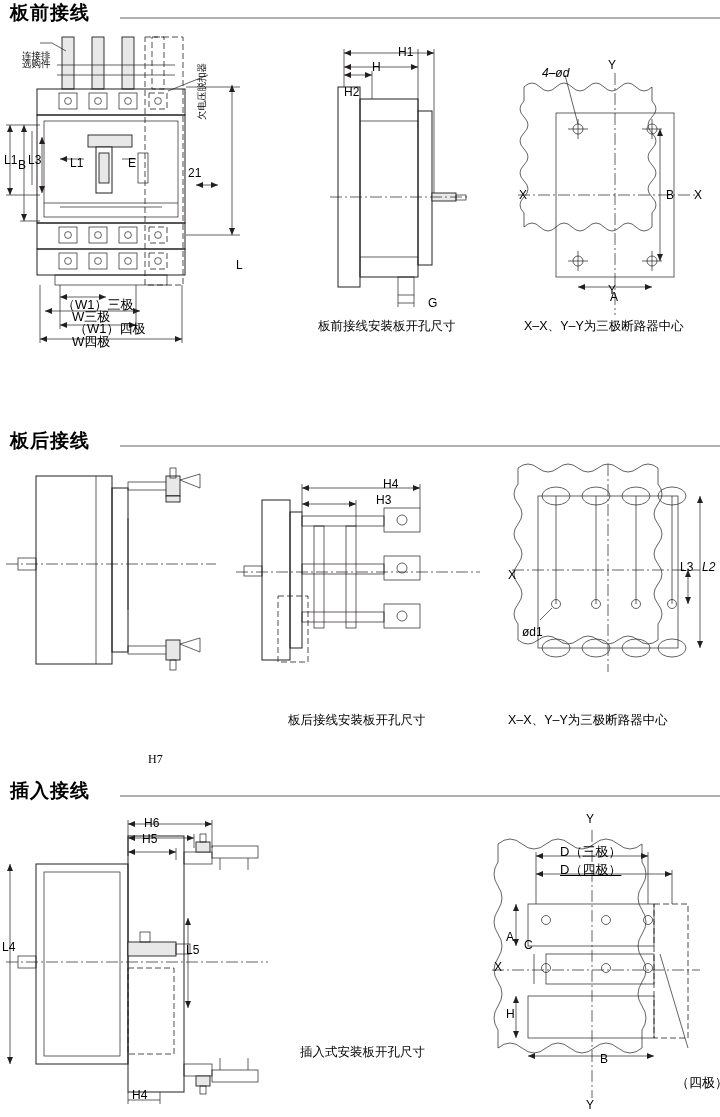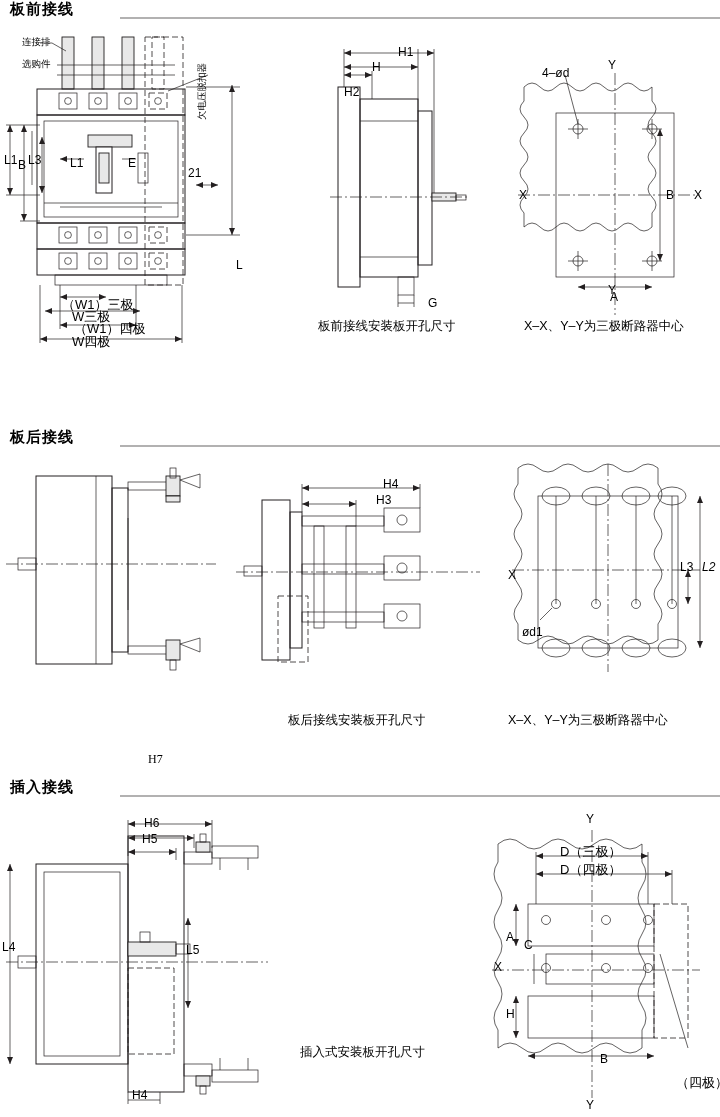--- a/index.html
+++ b/index.html
@@ -1,18 +1,18 @@
 <!DOCTYPE html>
 <html><head>
 <meta charset="utf-8">
 <style>
   html,body{margin:0;padding:0;background:#ffffff;}
   body{width:720px;height:1117px;position:relative;font-family:"Liberation Sans","DejaVu Sans",sans-serif;color:#111;}
   .page{position:relative;width:720px;height:1117px;overflow:hidden;}
-  .sec-title{position:absolute;font-size:15px;font-weight:bold;color:#000;letter-spacing:1px;}
+  .sec-title{position:absolute;font-size:19px;font-weight:bold;color:#000;letter-spacing:1px;}
   .caption{position:absolute;font-size:12.5px;color:#000;white-space:nowrap;}
   .lbl{position:absolute;font-size:12px;color:#000;white-space:nowrap;}
   .lbl.sm{font-size:13px;}
   .lbl.cn{font-size:9.5px;}
   svg{position:absolute;left:0;top:0;overflow:visible;}
   .blk{fill:none;stroke:#231f20;stroke-width:1;}
   .thin{fill:none;stroke:#231f20;stroke-width:.7;}
   .dash{fill:none;stroke:#231f20;stroke-width:.8;stroke-dasharray:6 3;}
   .cl{fill:none;stroke:#231f20;stroke-width:.7;stroke-dasharray:12 3 2 3;}
   .fillw{fill:#ffffff;stroke:#231f20;stroke-width:1;}
@@ -211,41 +211,41 @@
       <path d="M660,104 l-3,7 l6,0 z" fill="#231f20" stroke="none"></path>
       <path d="M660,236 l-3,-7 l6,0 z" fill="#231f20" stroke="none"></path>
       <line x1="578" y1="262" x2="652" y2="262" class="dim"></line>
       <path d="M578,262 l7,-3 l0,6 z" fill="#231f20" stroke="none"></path>
       <path d="M652,262 l-7,-3 l0,6 z" fill="#231f20" stroke="none"></path>
 
       <line x1="565" y1="50" x2="578" y2="99" class="tick"></line>
     </g>
   </svg>
 
-  <div class="lbl cn" style="left:22px;top:36px;">连接排</div>
+  <div class="lbl cn" style="left:22px;top:50px;">连接排</div>
   <div class="lbl cn" style="left:22px;top:58px;">选购件</div>
   <div class="lbl" style="left:4px;top:153px;">L1</div>
   <div class="lbl" style="left:18px;top:158px;">B</div>
   <div class="lbl" style="left:28px;top:153px;">L3</div>
   <div class="lbl" style="left:70px;top:156px;">L1</div>
   <div class="lbl" style="left:128px;top:156px;">E</div>
   <div class="lbl" style="left:236px;top:258px;">L</div>
   <div class="lbl" style="left:188px;top:166px;">21</div>
   <div class="lbl cn" style="left:196px;top:120px;transform:rotate(-90deg);transform-origin:left top;">欠电压脱扣器</div>
   <div class="lbl sm" style="left:62px;top:296px;">（W1）三极</div>
   <div class="lbl sm" style="left:72px;top:308px;">W三极</div>
   <div class="lbl sm" style="left:62px;top:320px;padding-left:12px;">（W1）四极</div>
   <div class="lbl sm" style="left:72px;top:333px;">W四极</div>
 
   <div class="lbl" style="left:398px;top:45px;">H1</div>
   <div class="lbl" style="left:372px;top:60px;">H</div>
   <div class="lbl" style="left:344px;top:85px;">H2</div>
   <div class="lbl" style="left:428px;top:296px;">G</div>
 
-  <div class="lbl" style="left:542px;top:66px;">4–ød</div>
+  <div class="lbl" style="left:542px;top:66px;font-style:italic;">4–ød</div>
   <div class="lbl" style="left:608px;top:58px;">Y</div>
   <div class="lbl" style="left:608px;top:283px;">Y</div>
   <div class="lbl" style="left:519px;top:188px;">X</div>
   <div class="lbl" style="left:694px;top:188px;">X</div>
   <div class="lbl" style="left:666px;top:188px;">B</div>
   <div class="lbl" style="left:610px;top:290px;">A</div>
 
   <div class="caption" style="left:318px;top:318px;">板前接线安装板开孔尺寸</div>
   <div class="caption" style="left:524px;top:318px;">X–X、Y–Y为三极断路器中心</div>
 
@@ -477,21 +477,21 @@
   <div class="lbl" style="left:144px;top:816px;">H6</div>
   <div class="lbl" style="left:142px;top:832px;">H5</div>
   <div class="lbl" style="left:132px;top:1088px;">H4</div>
   <div class="lbl" style="left:2px;top:940px;">L4</div>
   <div class="lbl" style="left:186px;top:930px;margin-top:13px;">L5</div>
 
   <div class="lbl" style="left:586px;top:812px;">Y</div>
   <div class="lbl" style="left:586px;top:1098px;">Y</div>
   <div class="lbl" style="left:494px;top:960px;">X</div>
   <div class="lbl sm" style="left:560px;top:843px;">D（三极）</div>
-  <div class="lbl sm" style="left:560px;top:861px;">D（四极）</div>
+  <div class="lbl sm" style="left:560px;top:861px;text-decoration:underline;">D（四极）</div>
   <div class="lbl" style="left:506px;top:930px;">A</div>
   <div class="lbl" style="left:524px;top:938px;">C</div>
   <div class="lbl" style="left:506px;top:1007px;">H</div>
   <div class="lbl" style="left:600px;top:1052px;">B</div>
   <div class="lbl sm" style="left:676px;top:1074px;">（四极）</div>
 
   <div class="caption" style="left:300px;top:1044px;">插入式安装板开孔尺寸</div>
 
 </div>
 

